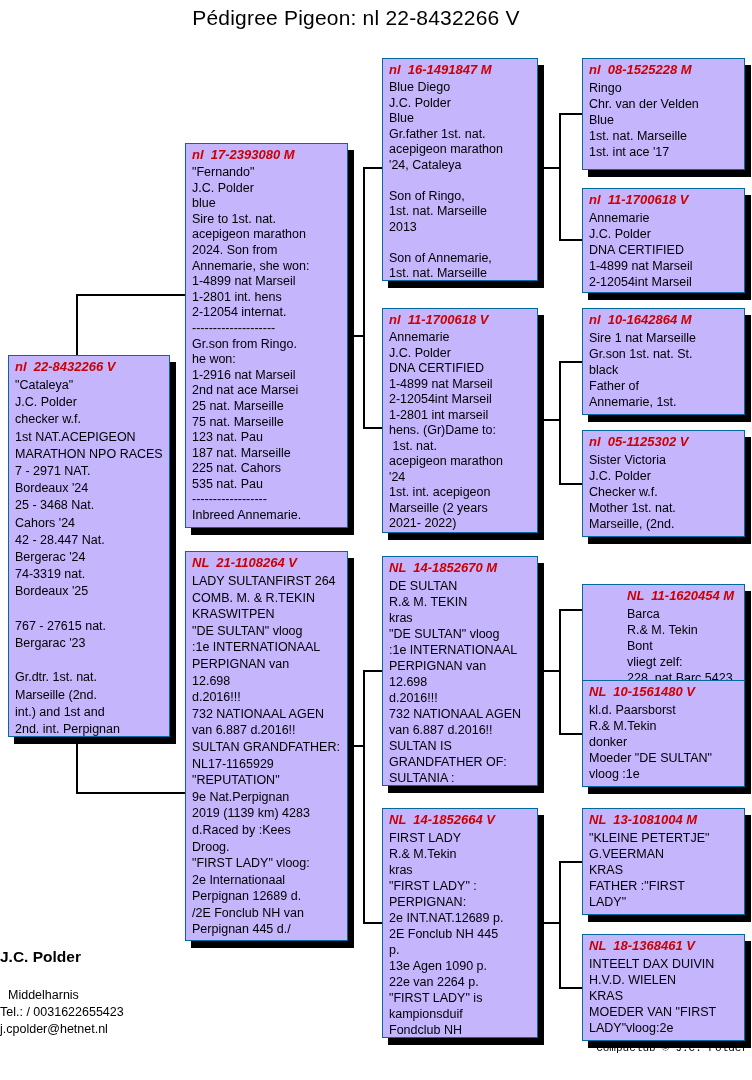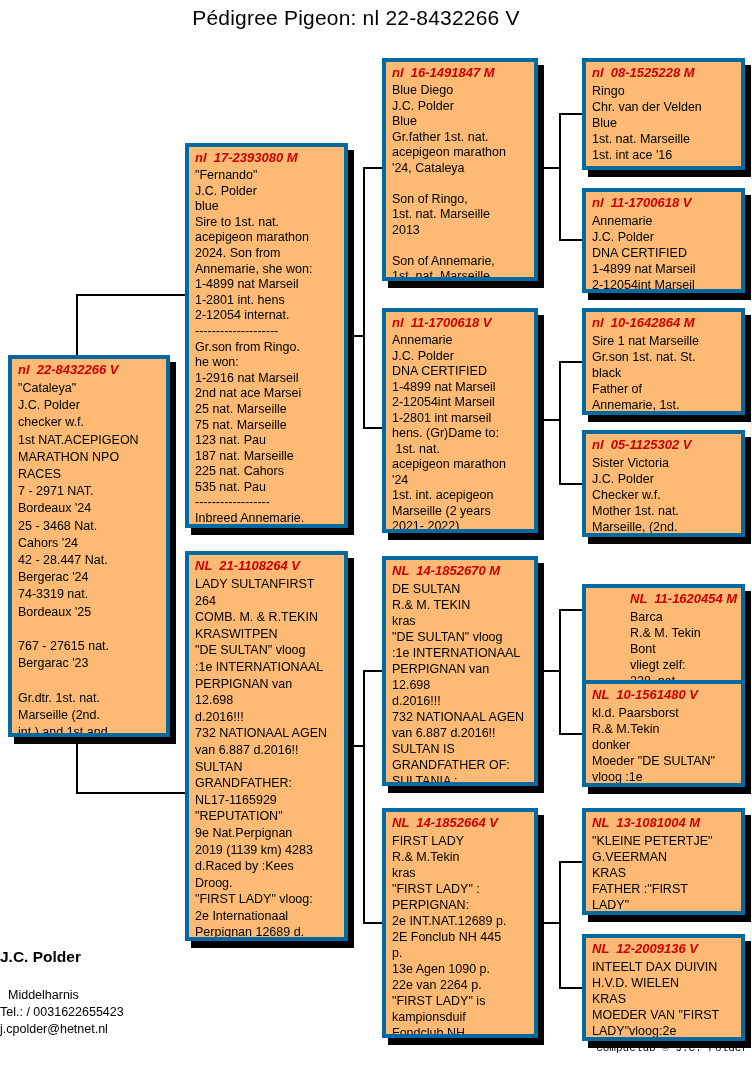--- a/index.html
+++ b/index.html
@@ -1,21 +1,21 @@
 <!DOCTYPE html>
 <html><head>
 <meta charset="utf-8">
 <style>
   html,body{margin:0;padding:0;background:#fff;}
   #page{position:relative;width:752px;height:1080px;background:#ffffff;overflow:hidden;
         font-family:"Liberation Sans",sans-serif;color:#000;}
   #title{position:absolute;top:6px;left:0;width:712px;text-align:center;
          font-size:21px;letter-spacing:0.2px;}
   #connectors{position:absolute;left:0;top:0;z-index:0;}
-  .box{position:absolute;background:#fdba74;border:4px solid #0369a1;box-shadow:6px 7px 0 0 #000;
+  .box{position:absolute;background:#c4b5fd;border:1px solid #0369a1;box-shadow:6px 7px 0 0 #000;
        padding:3px 6px;z-index:1;box-sizing:border-box;overflow:hidden;}
   .ring{color:#cc0000;font-weight:bold;font-style:italic;font-size:13px;
         white-space:pre;margin-bottom:3px;}
   .body{font-size:12.5px;line-height:16px;white-space:pre-wrap;}
   .b-subject{left:8px;top:355px;width:162px;height:382px;}
   .b-subject .body{line-height:17.2px;}
   .b-father{left:185px;top:143px;width:163px;height:385px;}
   .b-father .body{line-height:15.6px;}
   .b-mother{left:185px;top:551px;width:163px;height:390px;}
   .b-mother .body{line-height:16.6px;}
@@ -202,21 +202,21 @@
 kampionsduif
 Fondclub NH</div>
   </div>
 
   <div class="box b-g4a">
     <div class="ring">nl  08-1525228 M</div>
     <div class="body">Ringo
 Chr. van der Velden
 Blue
 1st. nat. Marseille
-1st. int ace '16</div>
+1st. int ace '17</div>
   </div>
 
   <div class="box b-g4b">
     <div class="ring">nl  11-1700618 V</div>
     <div class="body">Annemarie
 J.C. Polder
 DNA CERTIFIED
 1-4899 nat Marseil
 2-12054int Marseil</div>
   </div>
@@ -260,21 +260,21 @@
   <div class="box b-g4g">
     <div class="ring">NL  13-1081004 M</div>
     <div class="body">"KLEINE PETERTJE"
 G.VEERMAN
 KRAS
 FATHER :"FIRST
 LADY"</div>
   </div>
 
   <div class="box b-g4h">
-    <div class="ring">NL  12-2009136 V</div>
+    <div class="ring">NL  18-1368461 V</div>
     <div class="body">INTEELT DAX DUIVIN
 H.V.D. WIELEN
 KRAS
 MOEDER VAN "FIRST
 LADY"vloog:2e</div>
   </div>
 
   <div id="owner">
     <div class="name">J.C. Polder</div>
     <div class="city">Middelharnis</div>

